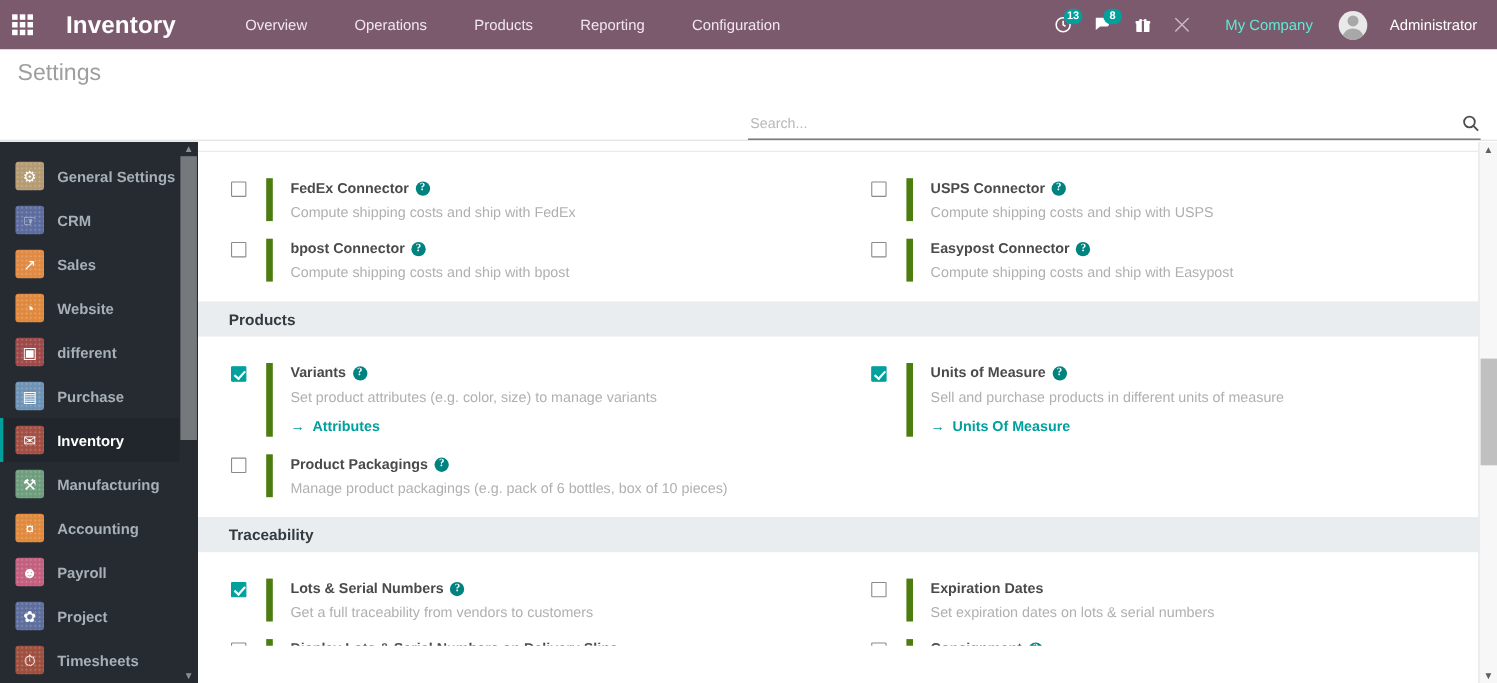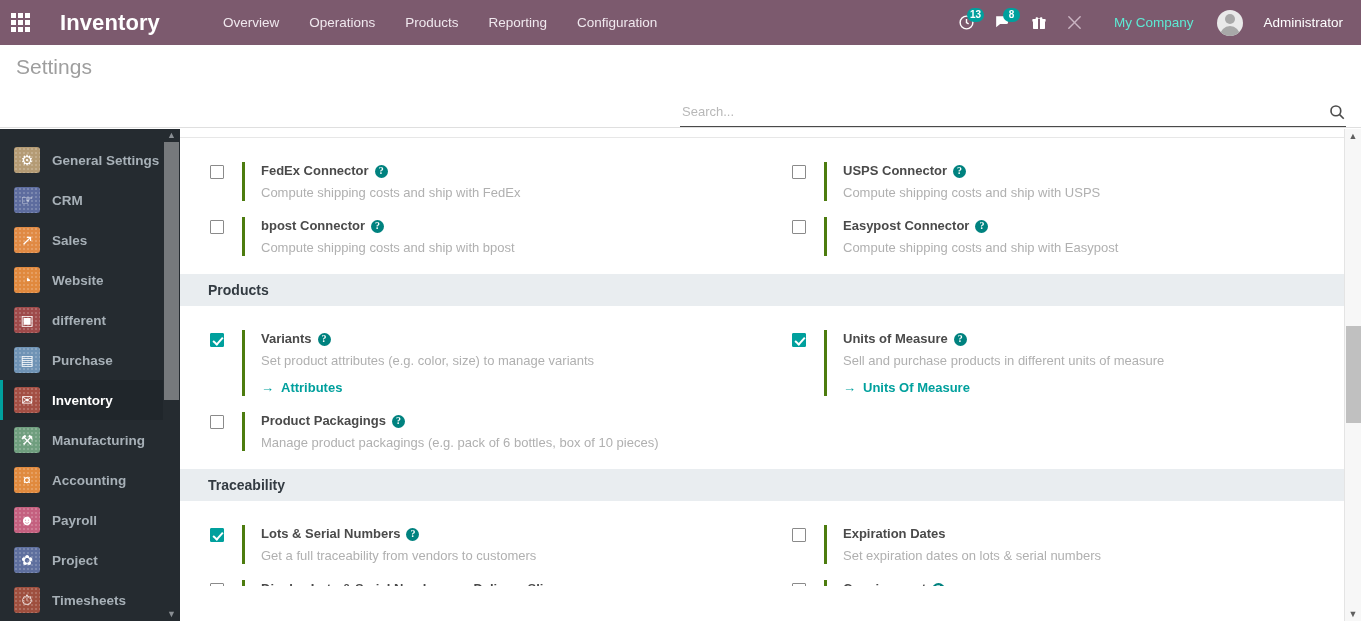--- a/index.html
+++ b/index.html
@@ -29,21 +29,21 @@
     grid-template-columns: repeat(3, 5px);
     grid-template-rows: repeat(3, 5px);
     gap: 2px;
   }
   .apps-grid .g i { background: #ffffff; display: block; width: 5px; height: 5px; }
   .brand {
     font-size: 22px; font-weight: bold; color: #ffffff;
     margin-left: 20px; margin-right: 50px;
     letter-spacing: .1px; cursor: pointer;
   }
-  .menu { display: flex; align-items: center; gap: 4px; }
+  .menu { display: flex; align-items: center; gap: 17px; }
   .menu .mi {
     font-size: 13.5px; color: #f0e8ee;
     padding: 6px 13px; cursor: pointer; white-space: nowrap;
   }
   .topright {
     margin-left: auto; display: flex; align-items: center;
     padding-right: 12px; gap: 2px;
   }
   .sysicon {
     position: relative; width: 34px; height: 45px;
@@ -222,21 +222,21 @@
     background: #00a09d; border-color: #00a09d;
   }
   .cbox.checked::after {
     content: "";
     position: absolute; left: 4px; top: 1px;
     width: 4px; height: 8px;
     border: solid #ffffff; border-width: 0 2px 2px 0;
     transform: rotate(42deg);
   }
   .cbody {
-    border-left: 3px solid #4d7c0f;
+    border-left: 6px solid #4d7c0f;
     padding-left: 16px; min-height: 34px; flex: 1;
   }
   .ctitle {
     font-size: 13px; font-weight: bold; color: #4a4a4a;
     display: flex; align-items: center; gap: 6px;
     line-height: 18px;
   }
   .help {
     width: 13px; height: 13px; border-radius: 50%;
     background: #00827f; color: #ffffff;

